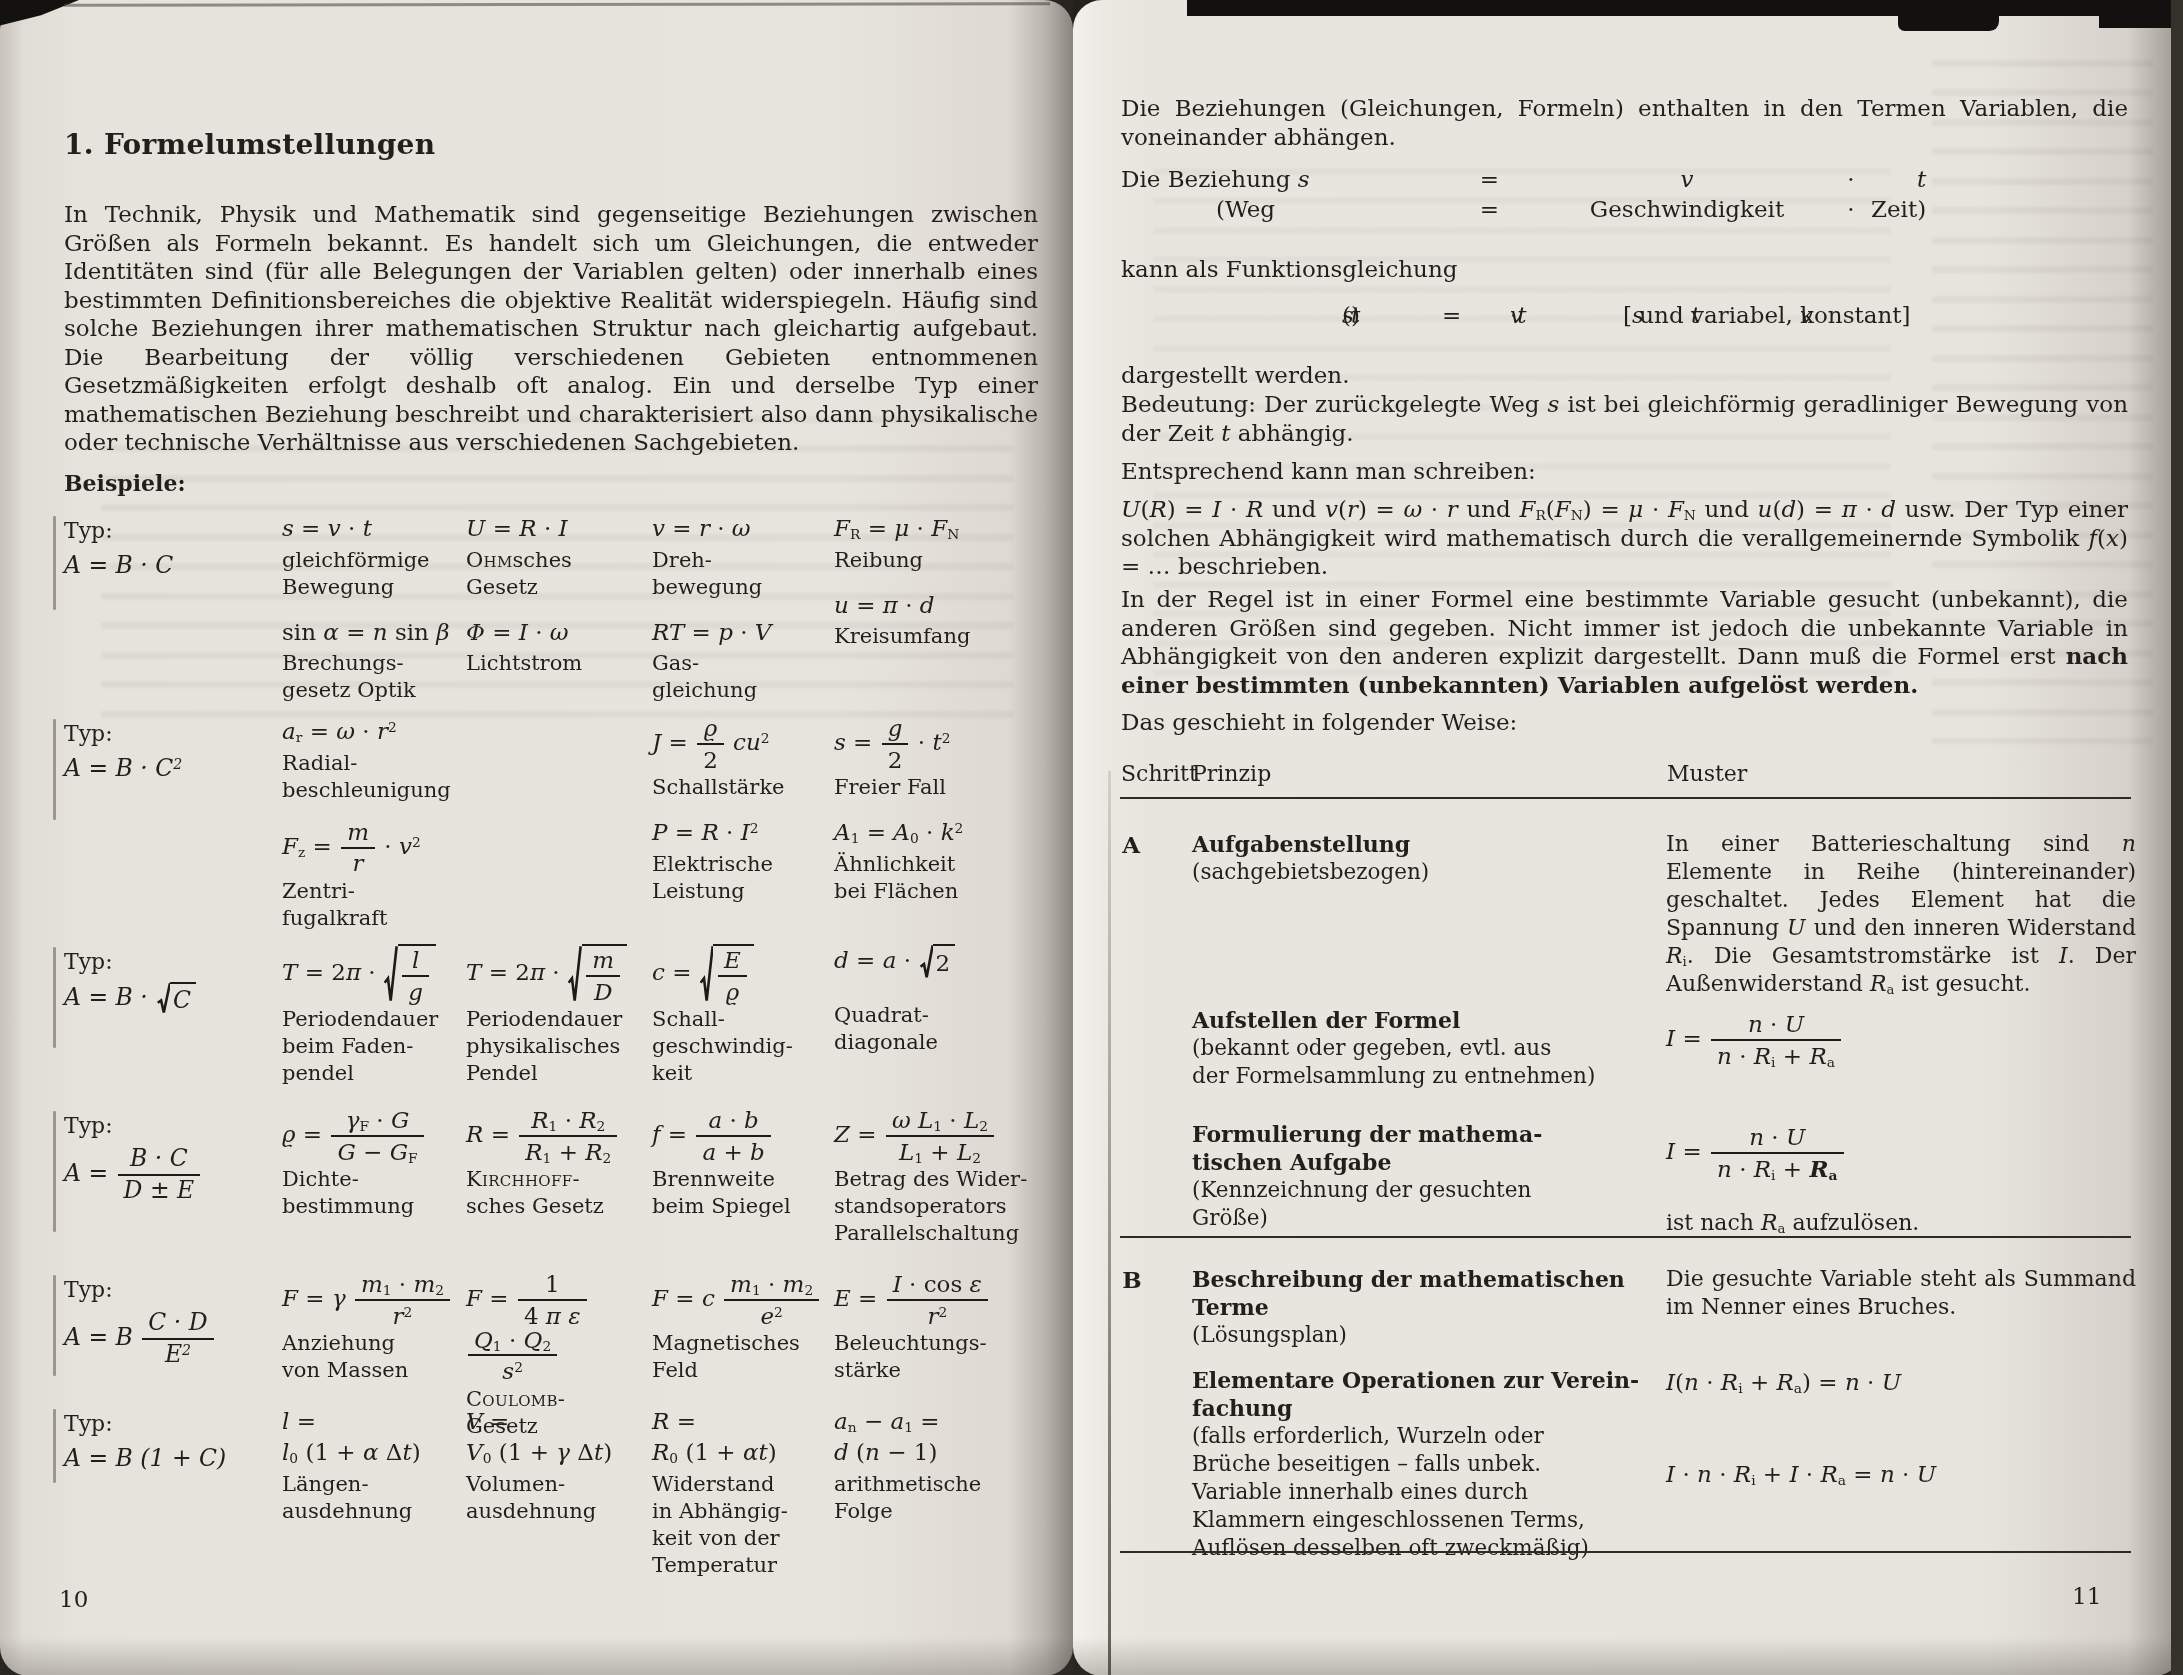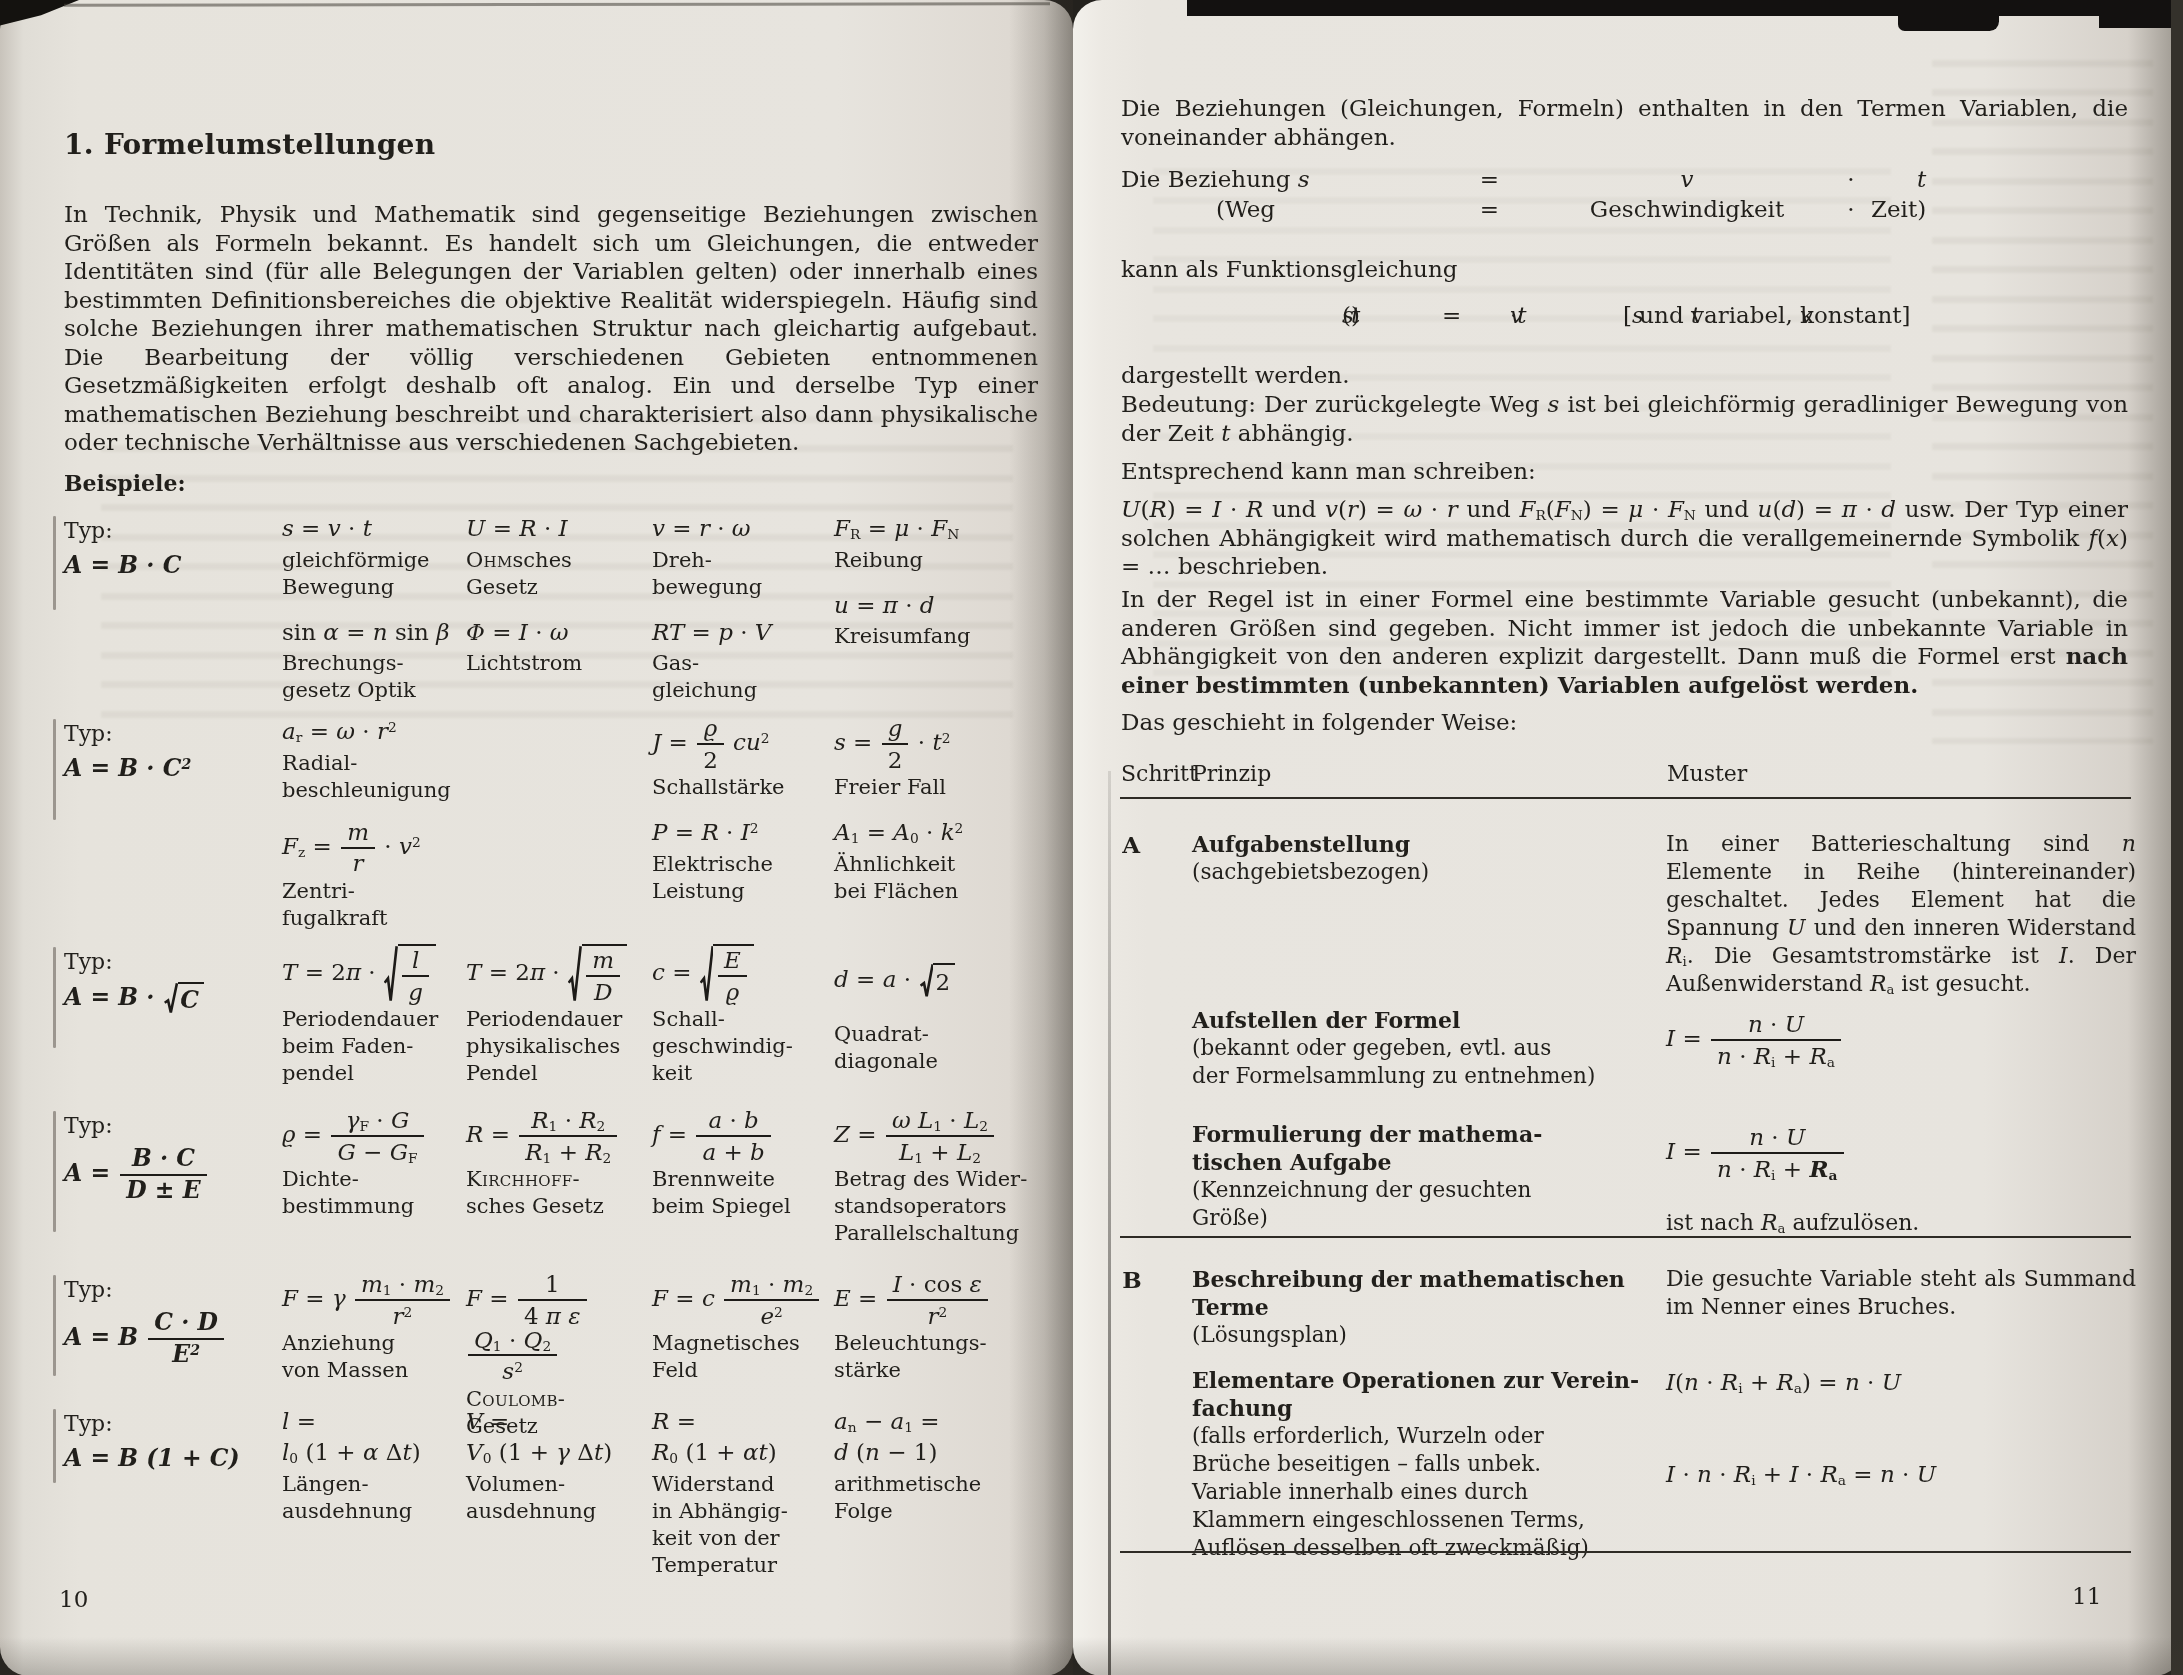--- a/index.html
+++ b/index.html
@@ -35,21 +35,21 @@
   .rbar{display:inline-block;border-top:2px solid #1d1b18;padding:2px 4.7px 0 2.7px;}
 
   
   .heading{position:absolute;left:64px;top:109px;font-size:28px;font-weight:700;letter-spacing:0.3px;}
   .intro{position:absolute;left:64px;top:200px;width:974px;font-size:23px;line-height:28.5px;}
   .beisp{position:absolute;left:64px;top:470px;font-size:22px;font-weight:700;}
   .typrow{position:absolute;left:64px;width:979px;}
   .pmark{position:absolute;left:-10.7px;top:2.7px;width:2.7px;background:rgba(96,90,82,.55);border-radius:1.3px;}
   .typcol{position:absolute;left:0;top:5.4px;width:209px;}
   .typlabel{font-size:22px;}
-  .typformula{font-size:23.5px;font-weight:700;font-style:italic;margin-top:8px;}
+  .typformula{font-size:23.5px;font-weight:400;font-style:italic;margin-top:8px;}
   .cell{position:absolute;top:0;width:193px;font-size:23px;}
   .c1{left:218px;}.c2{left:402px;}.c3{left:588px;}.c4{left:770px;}
   .formula{font-size:23px;line-height:31px;margin:0 0 2.7px;}
   .fname{font-size:21px;line-height:27px;margin:2.7px 0 16px;}
   .pgnum{position:absolute;font-size:23px;}
 
   
   .rp{position:absolute;left:48px;width:1007px;font-size:23px;line-height:28.5px;}
   .relgrid{position:absolute;left:48px;top:165px;display:grid;
     grid-template-columns:315px 107px 288px 40px 101px;font-size:23px;line-height:29.5px;}
@@ -195,21 +195,21 @@
             <span class="rsign">
               <svg viewBox="0 0 20 40" preserveAspectRatio="none">
                 <path d="M1 26 L6 23 L10 38 L19 1.5" fill="none" stroke="#1d1b18" stroke-width="2.6" vector-effect="non-scaling-stroke"></path>
               </svg>
             </span>
             <span class="rbar"><span class="frac"><span class="fr-num"><span class="it">E</span></span><span class="fr-den"><span class="it">ϱ</span></span></span></span>
           </span></div>
       <div class="fname">Schall-<br>geschwindig-<br>keit</div>
     </div>
     <div class="cell c4">
-      <div class="formula" style="margin-top:19px;"><span class="it">d</span> = <span class="it">a</span> · <span class="sqrt">
+      <div class="formula" style=""><span class="it">d</span> = <span class="it">a</span> · <span class="sqrt">
             <span class="rsign">
               <svg viewBox="0 0 20 40" preserveAspectRatio="none">
                 <path d="M1 26 L6 23 L10 38 L19 1.5" fill="none" stroke="#1d1b18" stroke-width="2.6" vector-effect="non-scaling-stroke"></path>
               </svg>
             </span>
             <span class="rbar">2</span>
           </span></div>
       <div class="fname" style="margin-top:23px;">Quadrat-<br>diagonale</div>
     </div>
   </div>

